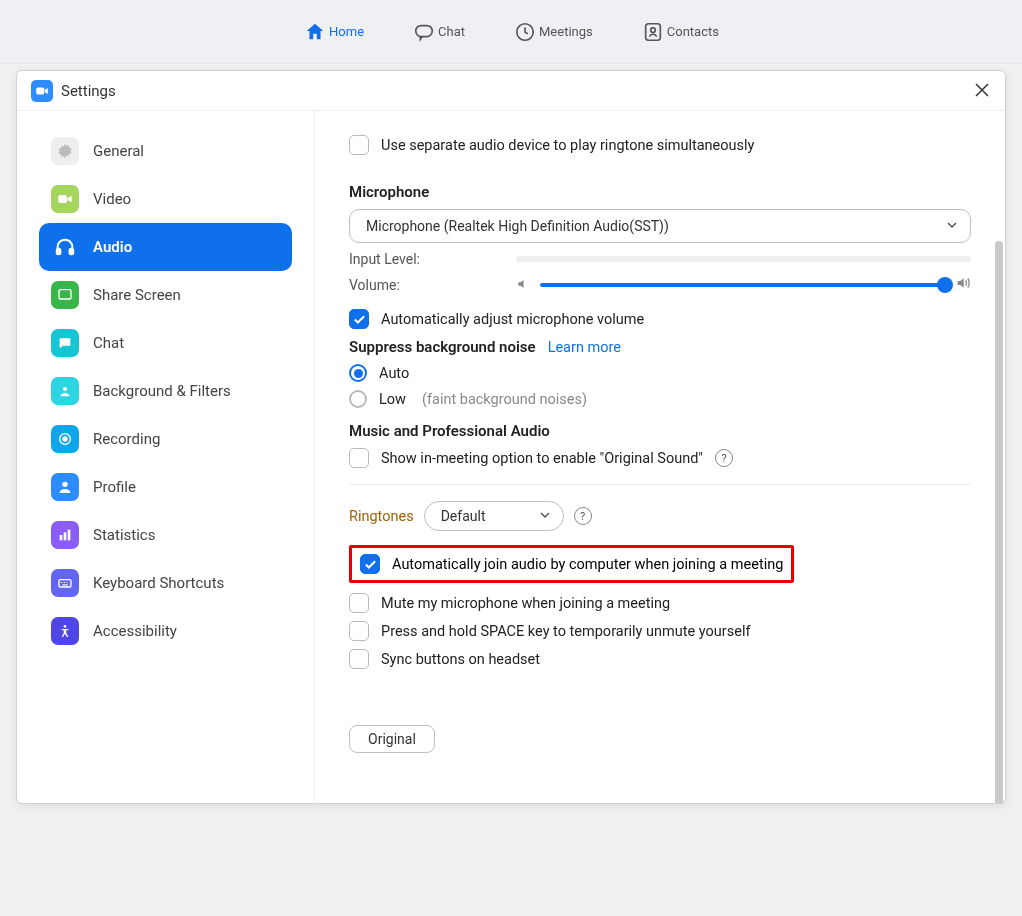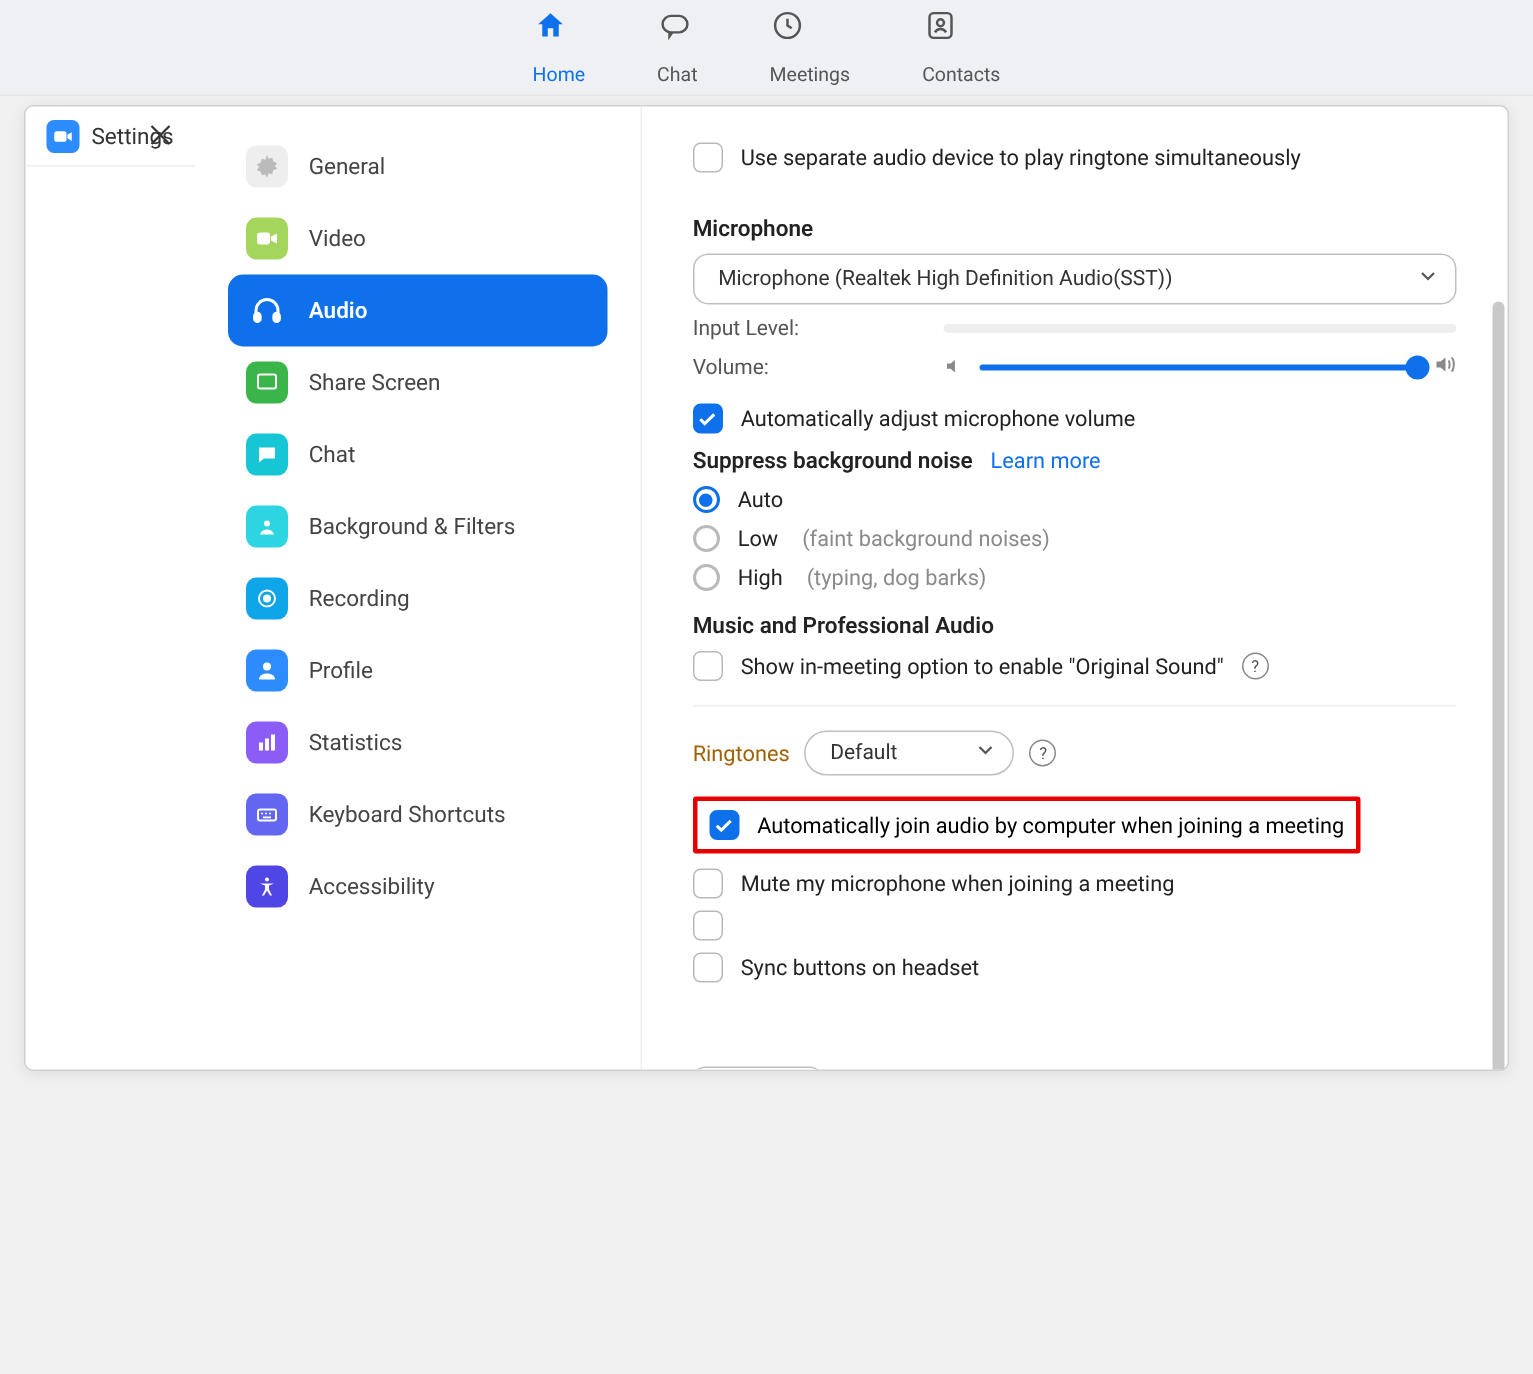--- a/index.html
+++ b/index.html
@@ -1,21 +1,21 @@
 <!DOCTYPE html>
 <html><head>
 <meta charset="utf-8">
 <style>
 *{box-sizing:border-box;margin:0;padding:0;font-family:-apple-system,BlinkMacSystemFont,"Segoe UI",Roboto,sans-serif}
 body{width:1022px;height:916px;background:#f0f0f0;overflow:hidden}
 .topbar{height:64px;background:#eef0f3;display:flex;align-items:center;justify-content:center;gap:48px;border-bottom:1px solid #e6e6e6}
-.nav-item{display:flex;flex-direction:column;align-items:flex-start;gap:14px;cursor:pointer;color:#555;font-size:13px}
+.nav-item{display:flex;flex-direction:row;align-items:center;gap:2px;cursor:pointer;color:#555;font-size:13px}
 .nav-item.active{color:#0e71eb}
 .nav-icon{width:24px;height:24px;display:flex;align-items:center;justify-content:center}
-.window{position:absolute;left:16px;top:70px;width:990px;height:644px;background:#fff;border:1px solid #d0d0d0;border-radius:6px;box-shadow:0 2px 10px rgba(0,0,0,0.08);display:flex;flex-direction:row}
+.window{position:absolute;left:16px;top:70px;width:990px;height:734px;background:#fff;border:1px solid #d0d0d0;border-radius:6px;box-shadow:0 2px 10px rgba(0,0,0,0.08);display:flex;flex-direction:column}
 .titlebar{height:40px;display:flex;align-items:center;padding:0 14px;border-bottom:1px solid #eee;position:relative}
 .app-icon{width:22px;height:22px;border-radius:5px;background:#2d8cff;display:flex;align-items:center;justify-content:center;margin-right:8px}
 .window-title{font-size:15px;color:#333}
 .close-btn{position:absolute;right:14px;top:10px;width:18px;height:18px;cursor:pointer}
 .body{flex:1;display:flex;overflow:hidden}
 .sidebar{width:298px;border-right:1px solid #eee;padding:16px 22px}
 .sb-item{display:flex;align-items:center;gap:14px;height:48px;padding:0 12px;border-radius:10px;font-size:15px;color:#444;cursor:pointer}
 .sb-item.active{background:#0e71eb;color:#fff;font-weight:600}
 .sb-icon{width:28px;height:28px;border-radius:7px;display:flex;align-items:center;justify-content:center;flex-shrink:0}
 .content{flex:1;position:relative;overflow:hidden}
@@ -261,25 +261,20 @@
 
         <div class="opt">
           <span class="radio checked"></span>
           <span>Auto</span>
         </div>
         <div class="opt">
           <span class="radio"></span>
           <span>Low</span>
           <span class="hint">(faint background noises)</span>
         </div>
-        <div class="opt">
-          <span class="radio"></span>
-          <span>High</span>
-          <span class="hint">(typing, dog barks)</span>
-        </div>
 
         <div class="section-title" style="margin-top:14px">Music and Professional Audio</div>
         <div class="opt">
           <span class="checkbox"></span>
           <span>Show in-meeting option to enable "Original Sound"</span>
           <span class="help">?</span>
         </div>
 
         <hr>
 
@@ -304,20 +299,21 @@
             <span style="font-size:14.5px">Automatically join audio by computer when joining a meeting</span>
           </div>
         </div>
 
         <div class="opt" style="margin-top:10px">
           <span class="checkbox"></span>
           <span>Mute my microphone when joining a meeting</span>
         </div>
         <div class="opt">
           <span class="checkbox"></span>
+          <span>Press and hold SPACE key to temporarily unmute yourself</span>
         </div>
         <div class="opt">
           <span class="checkbox"></span>
           <span>Sync buttons on headset</span>
         </div>
 
         <div style="margin-top:56px">
           <button class="btn btn-sm">Original</button>
         </div>
       </div>

